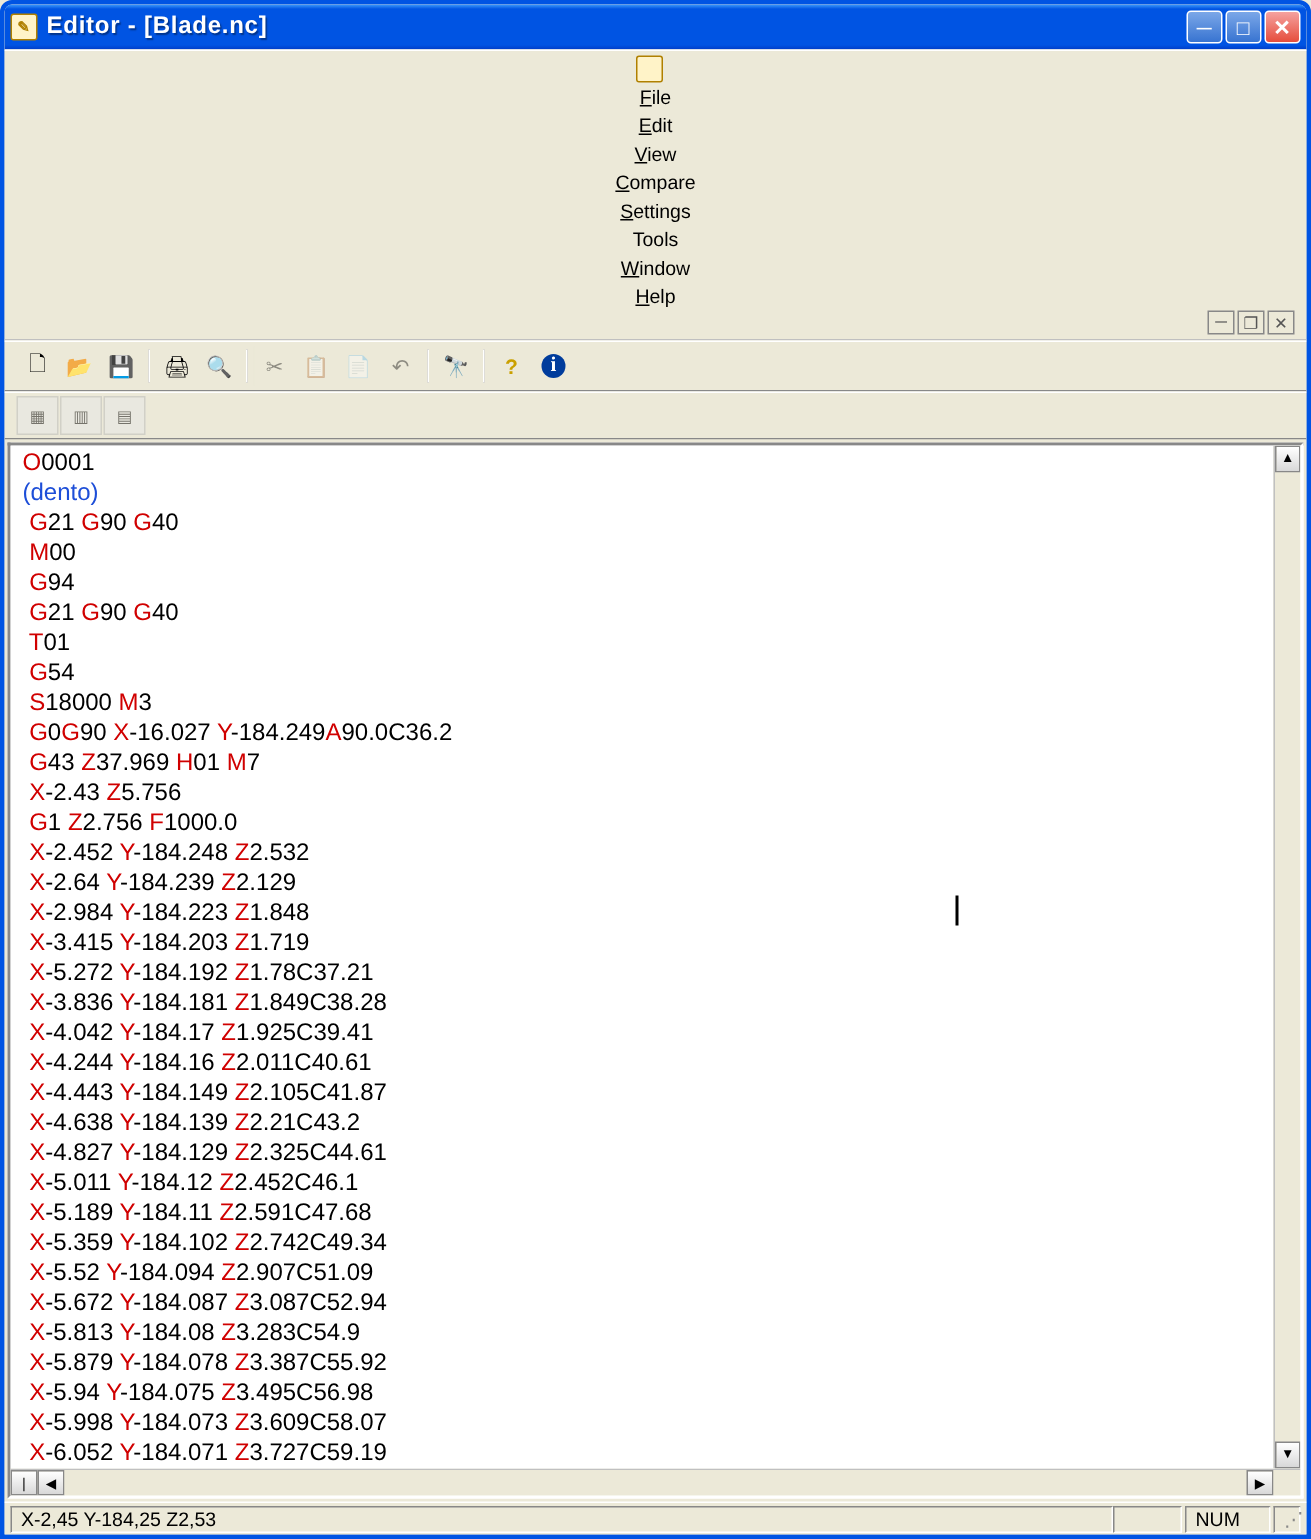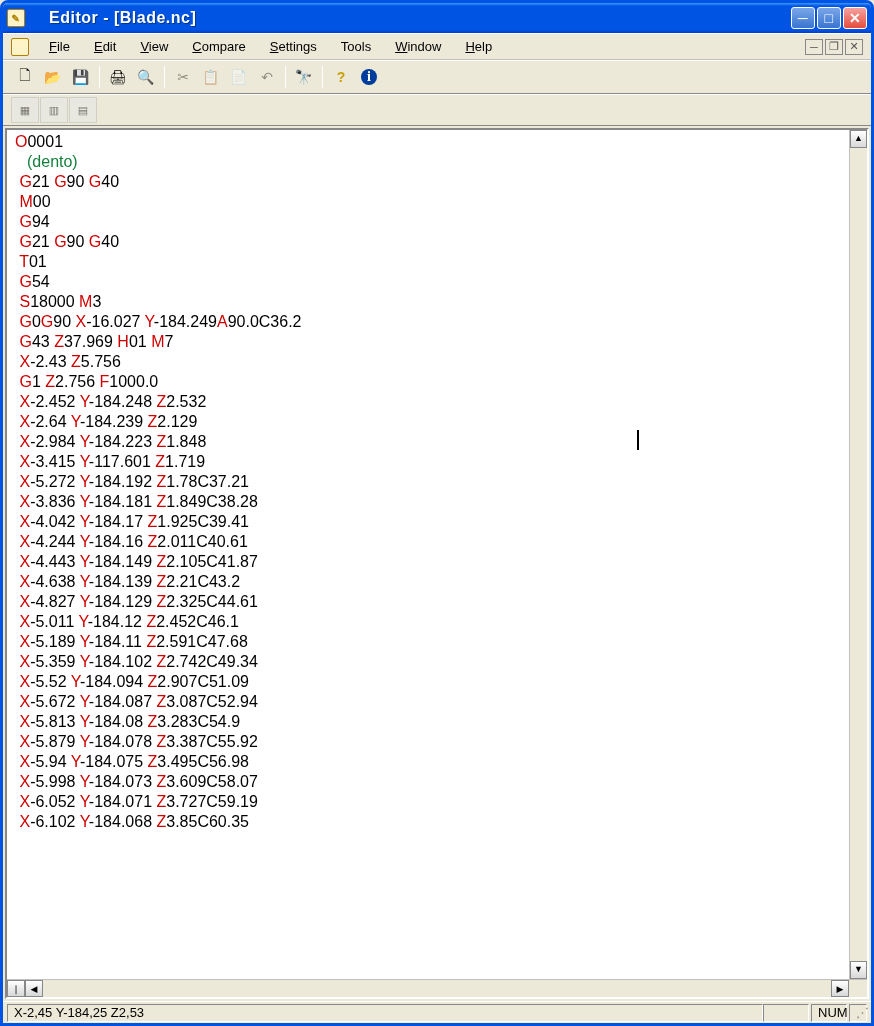--- a/index.html
+++ b/index.html
@@ -39,21 +39,21 @@
     background: #fff3c8;
     margin-right: 6px;
     border: 1px solid #b08000;
     border-radius: 2px;
     display: inline-flex;
     align-items: center;
     justify-content: center;
     font-size: 10px;
     color: #b08000;
   }
-  .title-text { flex: 1; text-shadow: 1px 1px 1px rgba(0,0,0,0.4); margin-left: 18px; }
+  .title-text { flex: 1; text-shadow: 1px 1px 1px rgba(0,0,0,0.4); }
   .winbtns { display: flex; gap: 2px; }
   .winbtn {
     width: 24px;
     height: 22px;
     border: 1px solid #fff;
     border-radius: 3px;
     background: linear-gradient(to bottom, #7ba7e8, #3874d1);
     color: #fff;
     font-weight: bold;
     font-size: 14px;
@@ -65,20 +65,21 @@
   }
   .winbtn.close { background: linear-gradient(to bottom, #f5a29f, #e64d3c); }
   .menubar {
     background: #ece9d8;
     padding: 3px 8px;
     display: flex;
     align-items: center;
     font-size: 13px;
     border-bottom: 1px solid #c0c0c0;
     border-top: 1px solid #fff;
+    flex-direction: column;
   }
   .menubar-icon {
     width: 18px;
     height: 18px;
     background: #fff3c8;
     margin-right: 8px;
     border: 1px solid #b08000;
     border-radius: 2px;
   }
   .menu-item {
@@ -172,21 +173,21 @@
     background: #fff;
     font-family: Arial, sans-serif;
     font-size: 16px;
     padding: 2px 8px;
     overflow: hidden;
     line-height: 1.25;
     position: relative;
   }
   .code-line { white-space: pre; }
   .r { color: #d00000; }
-  .g { color: #15803d; margin-left: 12px; }
+  .g { color: #1d4ed8; }
   .k { color: #000; }
   .vscroll {
     position: absolute;
     right: 0;
     top: 0;
     bottom: 0;
     width: 18px;
     background: #ece9d8;
     border-left: 1px solid #c0c0c0;
     display: flex;
@@ -233,21 +234,21 @@
   }
   .status-panel {
     border: 1px solid;
     border-color: #888 #fff #fff #888;
     padding: 1px 6px;
     height: 18px;
     display: flex;
     align-items: center;
   }
   .status-main { flex: 1; }
-  .status-num { width: 36px; text-align: center; margin-left: 2px; }
+  .status-num { width: 57px; text-align: center; margin-left: 2px; }
   .status-grip { width: 18px; margin-left: 2px; text-align: right; color: #888; }
   .cursor-caret {
     position: absolute;
     top: 300px;
     left: 630px;
     width: 2px;
     height: 20px;
     background: #000;
   }
 </style>
@@ -351,21 +352,21 @@
           <div class="code-line"><span class="k"> </span><span class="r">T</span><span class="k">01</span></div>
           <div class="code-line"><span class="k"> </span><span class="r">G</span><span class="k">54</span></div>
           <div class="code-line"><span class="k"> </span><span class="r">S</span><span class="k">18000 </span><span class="r">M</span><span class="k">3</span></div>
           <div class="code-line"><span class="k"> </span><span class="r">G</span><span class="k">0</span><span class="r">G</span><span class="k">90 </span><span class="r">X</span><span class="k">-16.027 </span><span class="r">Y</span><span class="k">-184.249</span><span class="r">A</span><span class="k">90.0C36.2</span></div>
           <div class="code-line"><span class="k"> </span><span class="r">G</span><span class="k">43 </span><span class="r">Z</span><span class="k">37.969 </span><span class="r">H</span><span class="k">01 </span><span class="r">M</span><span class="k">7</span></div>
           <div class="code-line"><span class="k"> </span><span class="r">X</span><span class="k">-2.43 </span><span class="r">Z</span><span class="k">5.756</span></div>
           <div class="code-line"><span class="k"> </span><span class="r">G</span><span class="k">1 </span><span class="r">Z</span><span class="k">2.756 </span><span class="r">F</span><span class="k">1000.0</span></div>
           <div class="code-line"><span class="k"> </span><span class="r">X</span><span class="k">-2.452 </span><span class="r">Y</span><span class="k">-184.248 </span><span class="r">Z</span><span class="k">2.532</span></div>
           <div class="code-line"><span class="k"> </span><span class="r">X</span><span class="k">-2.64 </span><span class="r">Y</span><span class="k">-184.239 </span><span class="r">Z</span><span class="k">2.129</span></div>
           <div class="code-line"><span class="k"> </span><span class="r">X</span><span class="k">-2.984 </span><span class="r">Y</span><span class="k">-184.223 </span><span class="r">Z</span><span class="k">1.848</span></div>
-          <div class="code-line"><span class="k"> </span><span class="r">X</span><span class="k">-3.415 </span><span class="r">Y</span><span class="k">-117.601 </span><span class="r">Z</span><span class="k">1.719</span></div>
+          <div class="code-line"><span class="k"> </span><span class="r">X</span><span class="k">-3.415 </span><span class="r">Y</span><span class="k">-184.203 </span><span class="r">Z</span><span class="k">1.719</span></div>
           <div class="code-line"><span class="k"> </span><span class="r">X</span><span class="k">-5.272 </span><span class="r">Y</span><span class="k">-184.192 </span><span class="r">Z</span><span class="k">1.78C37.21</span></div>
           <div class="code-line"><span class="k"> </span><span class="r">X</span><span class="k">-3.836 </span><span class="r">Y</span><span class="k">-184.181 </span><span class="r">Z</span><span class="k">1.849C38.28</span></div>
           <div class="code-line"><span class="k"> </span><span class="r">X</span><span class="k">-4.042 </span><span class="r">Y</span><span class="k">-184.17 </span><span class="r">Z</span><span class="k">1.925C39.41</span></div>
           <div class="code-line"><span class="k"> </span><span class="r">X</span><span class="k">-4.244 </span><span class="r">Y</span><span class="k">-184.16 </span><span class="r">Z</span><span class="k">2.011C40.61</span></div>
           <div class="code-line"><span class="k"> </span><span class="r">X</span><span class="k">-4.443 </span><span class="r">Y</span><span class="k">-184.149 </span><span class="r">Z</span><span class="k">2.105C41.87</span></div>
           <div class="code-line"><span class="k"> </span><span class="r">X</span><span class="k">-4.638 </span><span class="r">Y</span><span class="k">-184.139 </span><span class="r">Z</span><span class="k">2.21C43.2</span></div>
           <div class="code-line"><span class="k"> </span><span class="r">X</span><span class="k">-4.827 </span><span class="r">Y</span><span class="k">-184.129 </span><span class="r">Z</span><span class="k">2.325C44.61</span></div>
           <div class="code-line"><span class="k"> </span><span class="r">X</span><span class="k">-5.011 </span><span class="r">Y</span><span class="k">-184.12 </span><span class="r">Z</span><span class="k">2.452C46.1</span></div>
           <div class="code-line"><span class="k"> </span><span class="r">X</span><span class="k">-5.189 </span><span class="r">Y</span><span class="k">-184.11 </span><span class="r">Z</span><span class="k">2.591C47.68</span></div>
           <div class="code-line"><span class="k"> </span><span class="r">X</span><span class="k">-5.359 </span><span class="r">Y</span><span class="k">-184.102 </span><span class="r">Z</span><span class="k">2.742C49.34</span></div>

